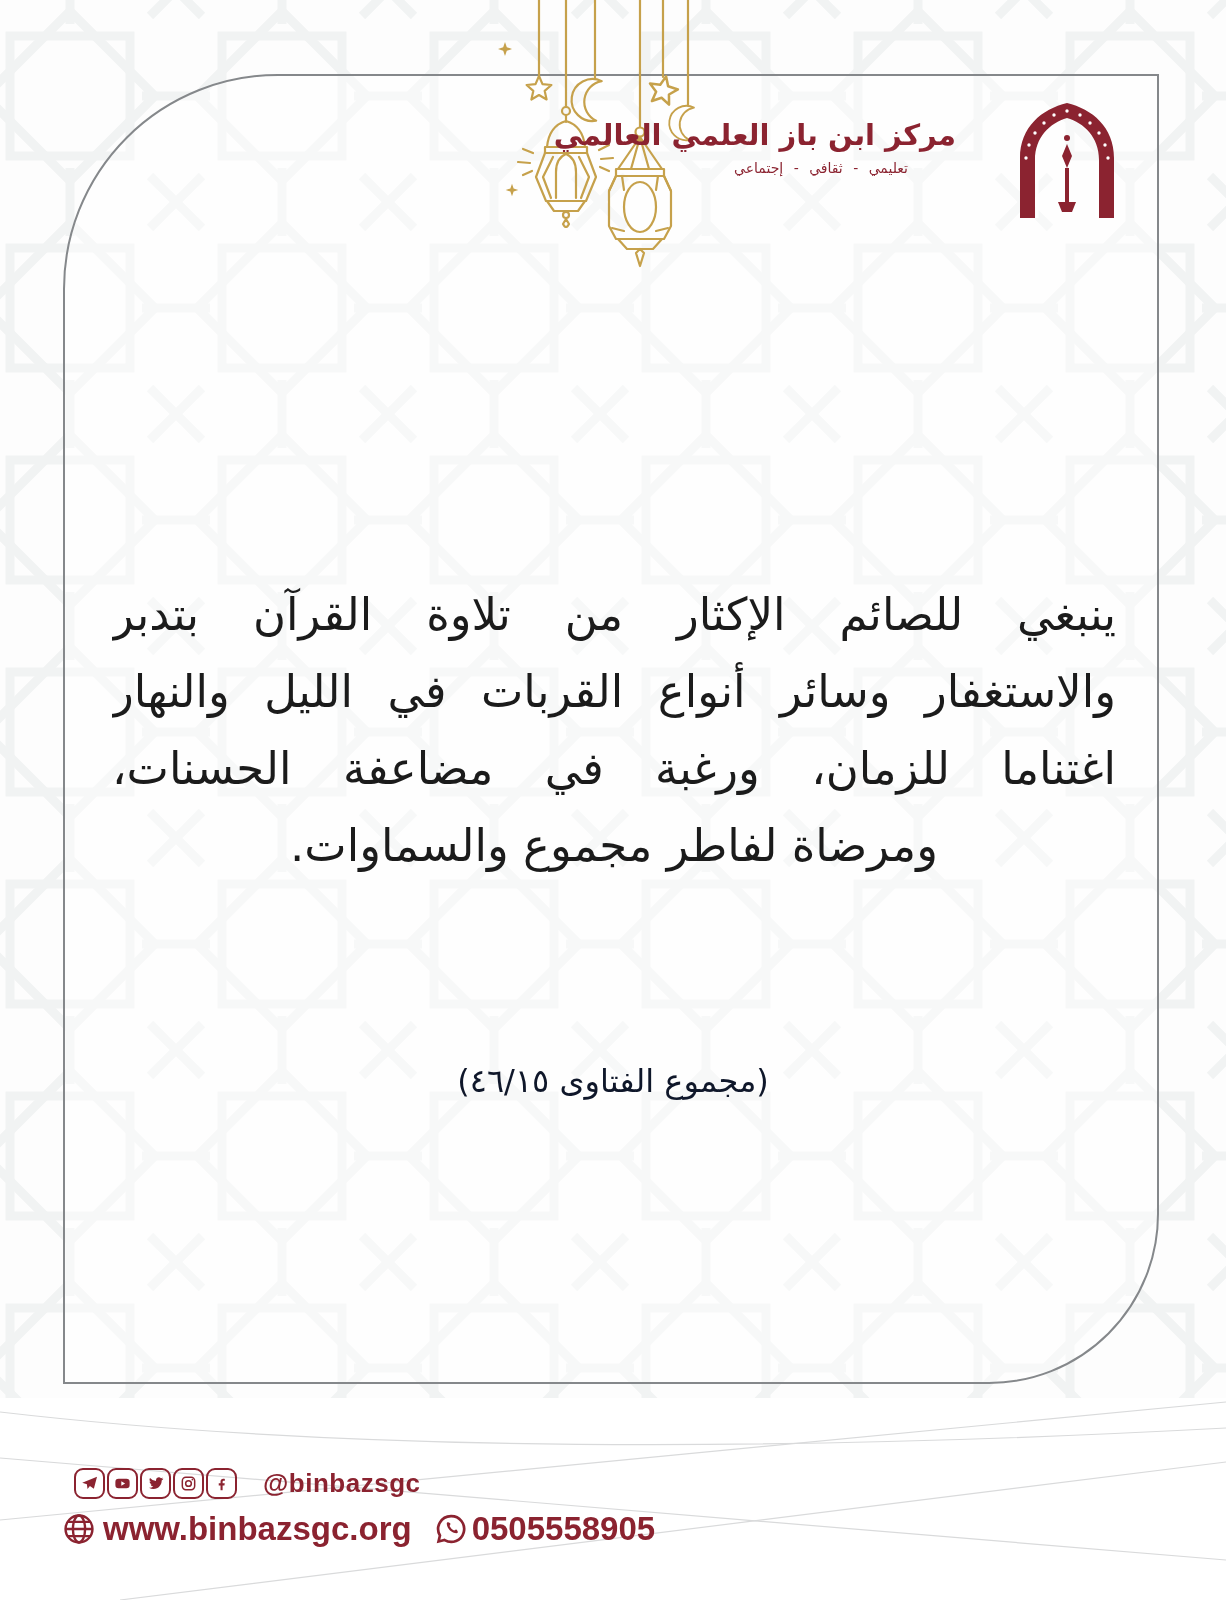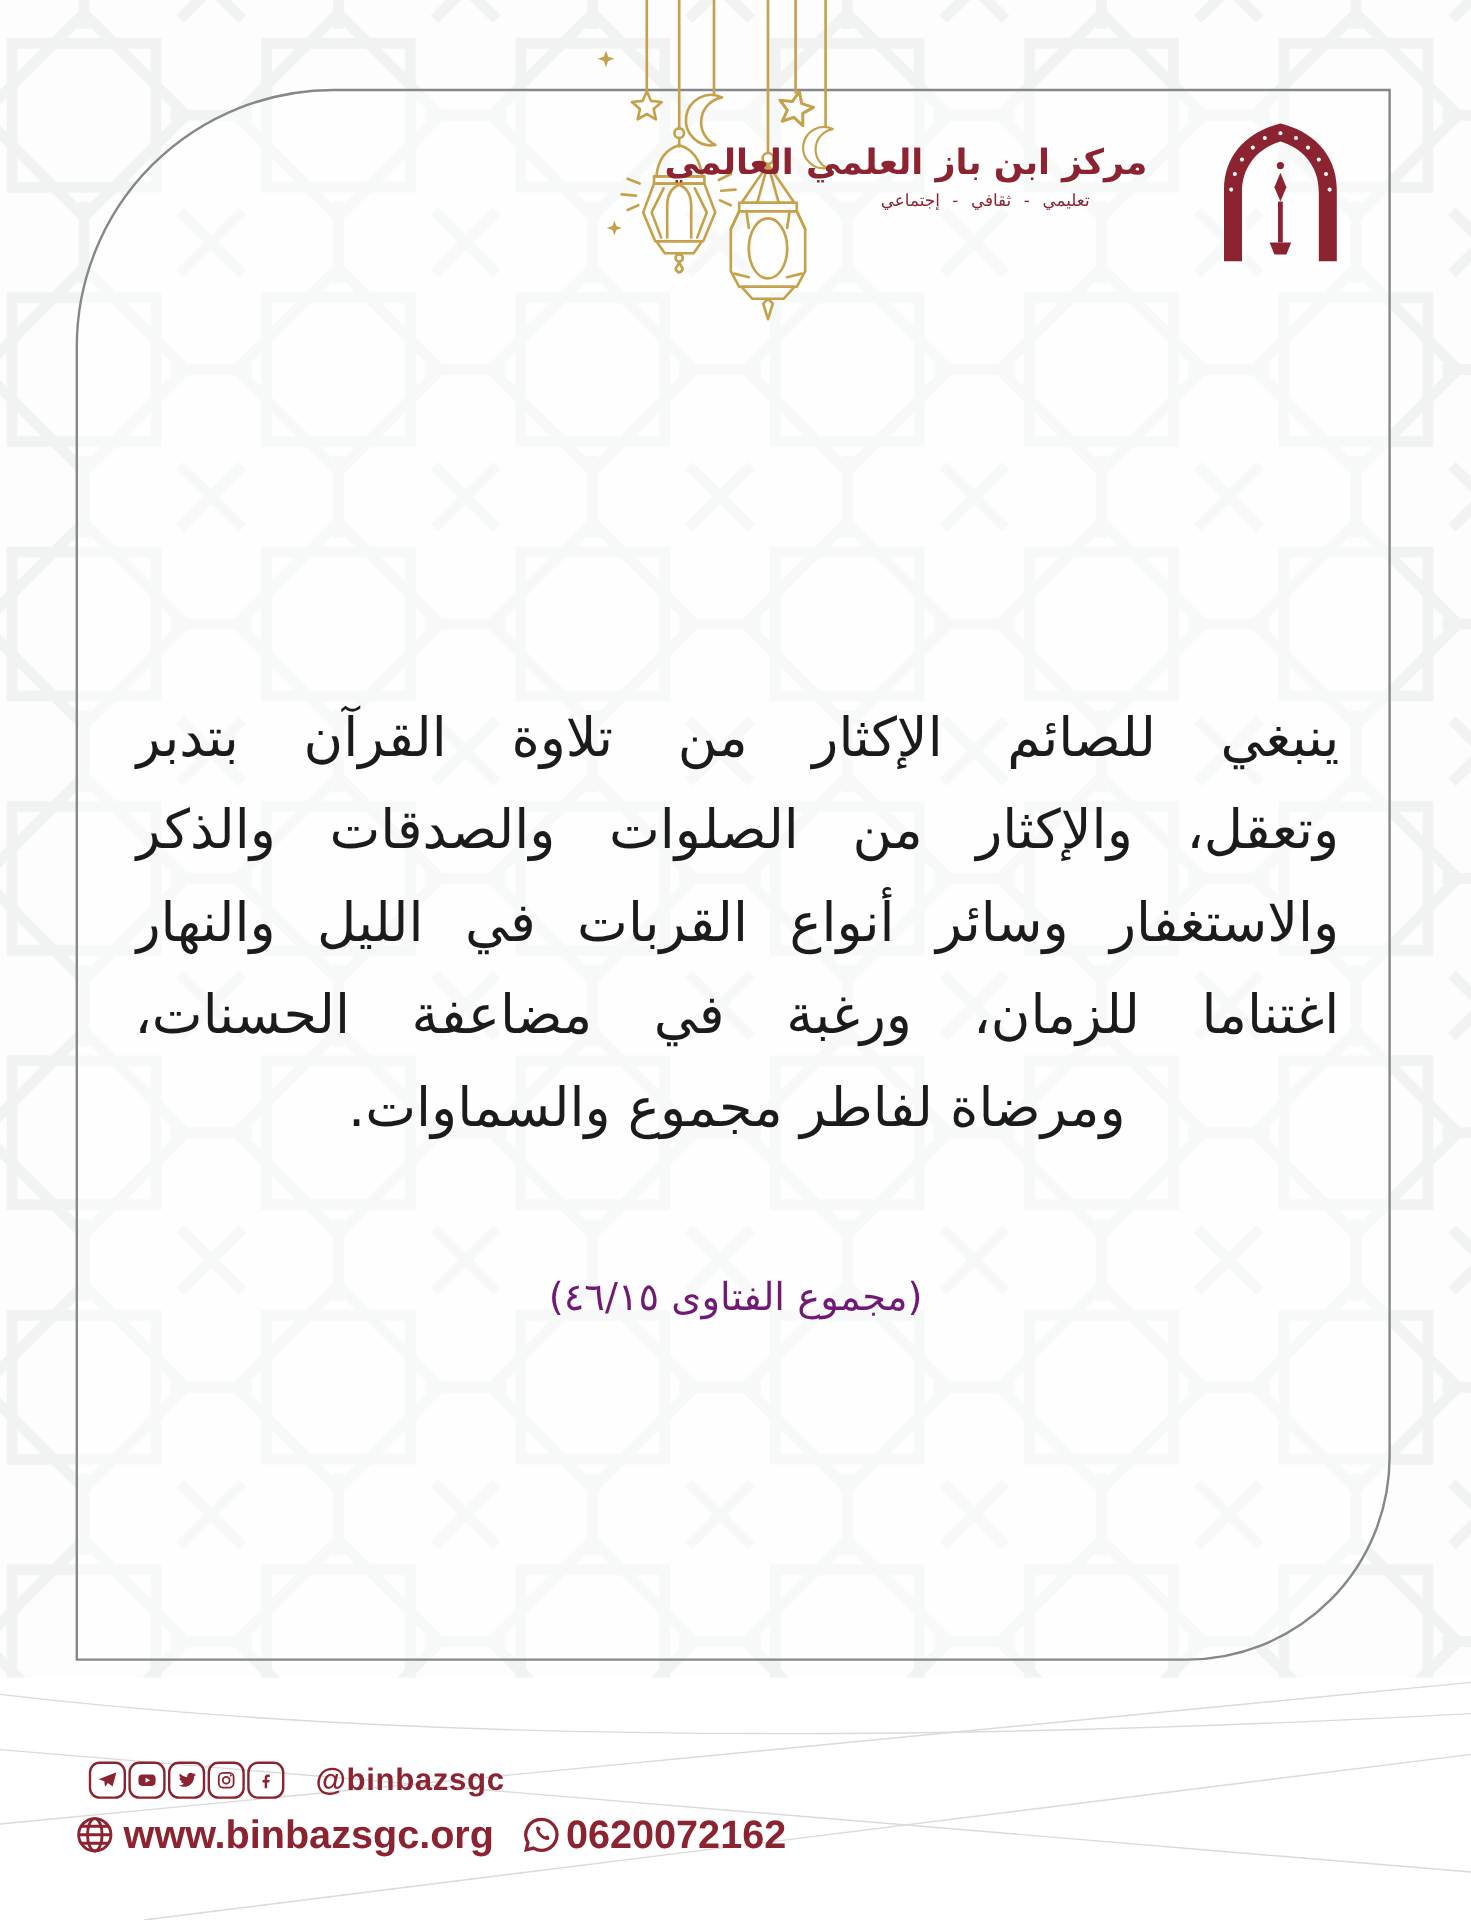--- a/index.html
+++ b/index.html
@@ -16,21 +16,21 @@
   .logo-title{font-size:29px;font-weight:bold;white-space:nowrap;line-height:1.6;}
   .logo-subtitle{font-size:14px;margin-top:2px;white-space:nowrap;word-spacing:6px;letter-spacing:1px;}
   .logo-arch{position:absolute;right:48px;top:4px;}
   .quote{position:absolute;left:112px;width:1004px;top:576px;z-index:3;
          direction:rtl;color:#1b1b1b;}
   .q-line{height:77px;line-height:77px;font-size:45px;white-space:nowrap;}
   .q-line.j{text-align:justify;text-align-last:justify;white-space:normal;
             overflow:hidden;}
   .q-line.c{text-align:center;}
   .citation{position:absolute;left:0;width:1226px;top:1062px;z-index:3;
-            text-align:center;font-size:32px;color:#701a75;direction:rtl;}
+            text-align:center;font-size:32px;color:#0f172a;direction:rtl;}
   .signature{position:absolute;left:0;width:1226px;top:1252px;z-index:3;
              text-align:center;font-size:46px;font-weight:bold;color:#8b2330;direction:rtl;}
   .footer{position:absolute;left:0;top:1460px;width:1226px;z-index:3;
           color:#8b2330;font-family:"Liberation Sans",sans-serif;}
   .f-row1{position:absolute;left:74px;top:8px;display:flex;align-items:center;}
   .f-row2{position:absolute;left:62px;top:50px;display:flex;align-items:center;}
   .icon-box{width:27px;height:27px;border:2px solid #8b2330;border-radius:9px;
             margin-right:2px;display:flex;align-items:center;justify-content:center;}
   .handle{font-size:26px;font-weight:bold;margin-left:24px;letter-spacing:0.5px;}
   .site{font-size:33px;font-weight:bold;margin-left:7px;}
@@ -136,21 +136,20 @@
         <circle cx="53" cy="38" r="3"></circle>
         <path d="M53,44 L58,56 L53,68 L48,56 Z"></path>
         <rect x="51" y="68" width="4" height="34"></rect>
         <path d="M44,102 H62 L58,112 H48 Z"></path>
       </g>
     </svg>
   </div>
 
   <div class="quote" dir="rtl">
     <div class="q-line j">ينبغي للصائم الإكثار من تلاوة القرآن بتدبر</div>
-    <div class="q-line j">وتعقل، والإكثار من الصلوات والصدقات والذكر</div>
     <div class="q-line j">والاستغفار وسائر أنواع القربات في الليل والنهار</div>
     <div class="q-line j">اغتناما للزمان، ورغبة في مضاعفة الحسنات،</div>
     <div class="q-line c">ومرضاة لفاطر مجموع والسماوات.</div>
   </div>
 
   <div class="citation" dir="rtl">(مجموع الفتاوى ٤٦/١٥)</div>
 
 
   <div class="footer">
     <div class="f-row1">
@@ -188,17 +187,17 @@
       <svg width="34" height="34" viewBox="0 0 24 24" fill="none" stroke="#8b2330" stroke-width="1.7">
         <circle cx="12" cy="12" r="9.5"></circle>
         <ellipse cx="12" cy="12" rx="4.3" ry="9.5"></ellipse>
         <path d="M2.5,12 H21.5 M3.8,7 H20.2 M3.8,17 H20.2"></path>
       </svg>
       <span class="site">www.binbazsgc.org</span>
       <svg class="wa" width="34" height="34" viewBox="0 0 24 24">
         <path fill="none" stroke="#8b2330" stroke-width="1.9" d="M12,2.9 A9.1,9.1 0 0 0 4.2,16.6 L3.2,20.8 L7.5,19.8 A9.1,9.1 0 1 0 12,2.9 Z"></path>
         <path fill="#8b2330" d="M9,8 C9,7.4 9.6,7 10.1,7.2 L11.2,7.7 C11.6,7.9 11.7,8.4 11.5,8.8 L11,9.8 C11.6,11.1 12.9,12.4 14.2,13 L15.2,12.5 C15.6,12.3 16.1,12.4 16.3,12.8 L16.8,13.9 C17,14.4 16.6,15 16,15 C12.4,15 9,11.6 9,8 Z"></path>
       </svg>
-      <span class="phone">0620072162</span>
+      <span class="phone">0505558905</span>
     </div>
   </div>
 
 </div>
 
 </body></html>

